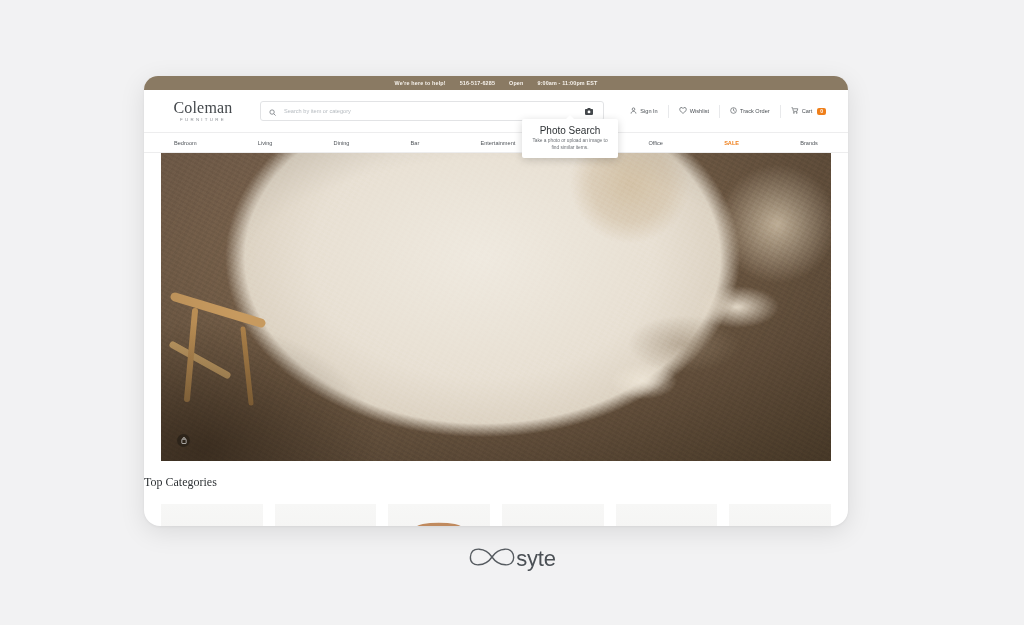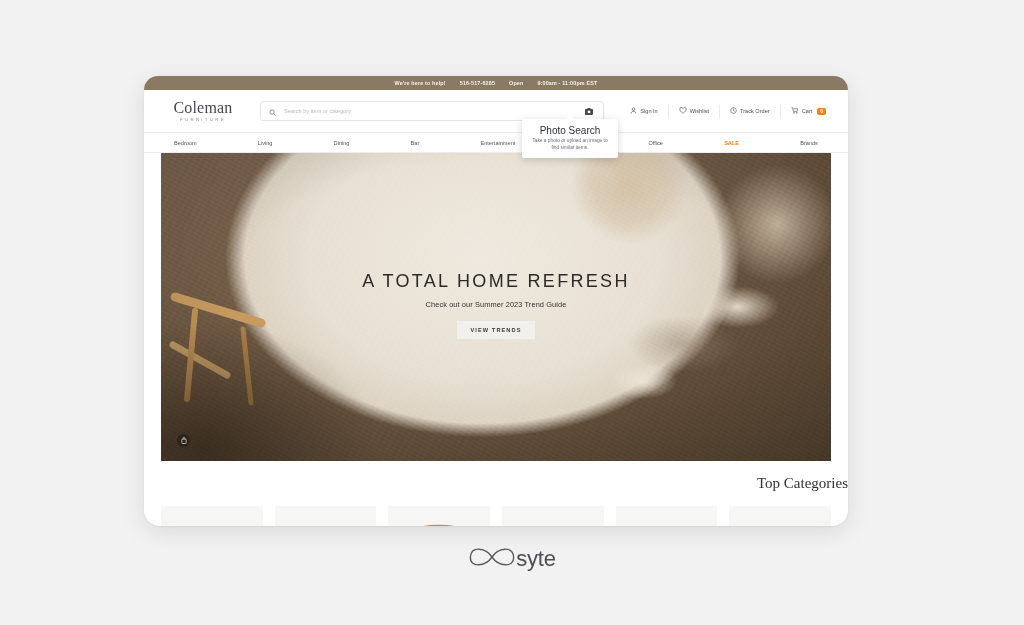--- a/index.html
+++ b/index.html
@@ -254,23 +254,23 @@
     background: rgba(38,30,22,0.72);
     display: flex;
     align-items: center;
     justify-content: center;
     z-index: 4;
     cursor: pointer;
   }
 
   
   .cats-title {
-    text-align: right;
+    text-align: left;
     font-family: "Liberation Serif", serif;
-    font-size: 15px;
+    font-size: 12px;
     color: #2f3336;
     margin-top: 14px;
   }
   .cats-row {
     display: flex;
     gap: 12px;
     padding: 0 17px;
     margin-top: 14px;
     box-sizing: border-box;
   }
@@ -438,25 +438,20 @@
       <path d="M10 26 L96 52" stroke="#c79a5f" stroke-width="9" stroke-linecap="round"></path>
       <path d="M6 60 L70 96" stroke="#b9research" stroke-width="0"></path>
       <path d="M8 74 L62 104" stroke="#c9a268" stroke-width="7" stroke-linecap="round"></path>
       <path d="M30 40 L22 128" stroke="#bf9257" stroke-width="6" stroke-linecap="round"></path>
       <path d="M78 58 L86 132" stroke="#ab8049" stroke-width="5" stroke-linecap="round"></path>
     </svg>
 
     <div class="hero-shadow-left"></div>
     <div class="hero-vignette"></div>
 
-    <div class="hero-content">
-      <div class="hero-title">A TOTAL HOME REFRESH</div>
-      <div class="hero-sub">Check out our Summer 2023 Trend Guide</div>
-      <div class="hero-btn">VIEW TRENDS</div>
-    </div>
 
     <div class="hero-tag">
       <svg width="6" height="7" viewBox="0 0 14 16" fill="none" stroke="#ffffff" stroke-width="1.4">
         <rect x="2" y="5" width="10" height="10" rx="1"></rect>
         <path d="M4.6 5V3.4a2.4 2.4 0 0 1 4.8 0V5"></path>
       </svg>
     </div>
   </div>
 
   <div class="cats-title">Top Categories</div>

